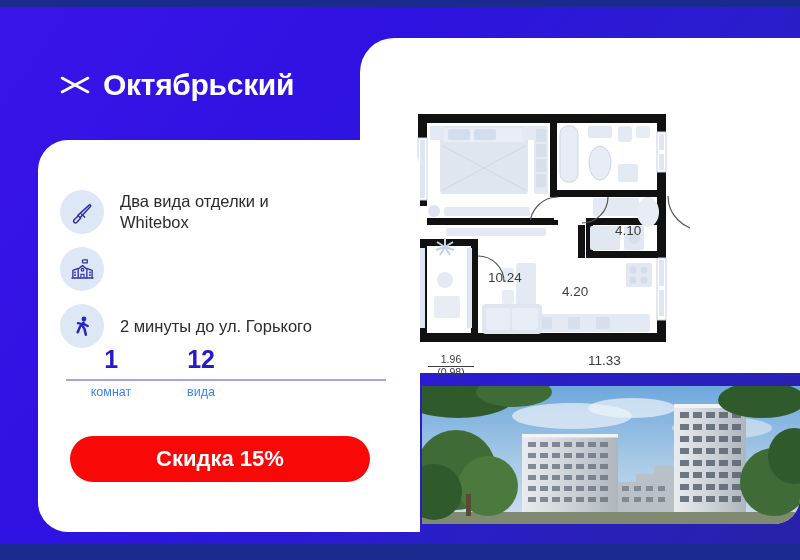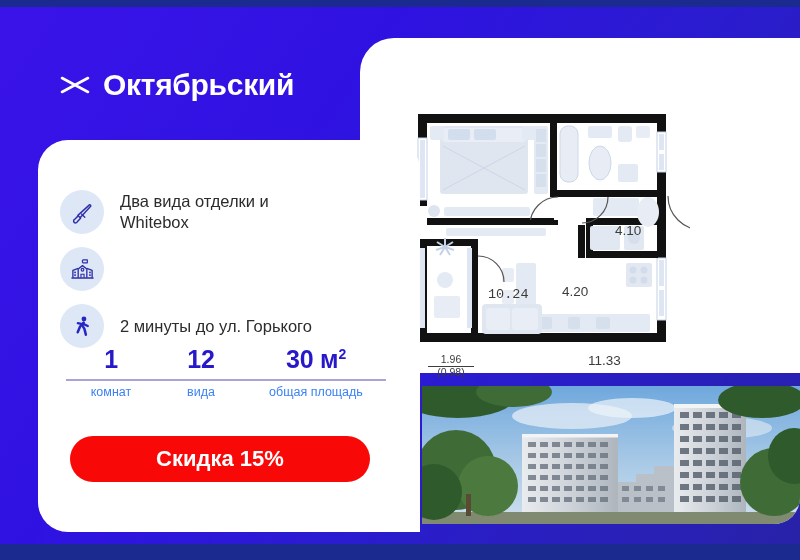--- a/index.html
+++ b/index.html
@@ -277,21 +277,21 @@
         <rect x="24" y="188" width="26" height="22" rx="2" fill="#e8edf5"></rect>
         <path d="M35 139 l0 -9 M35 139 l-8 -5 M35 139 l8 -5 M35 139 l-9 3 M35 139 l9 3 M35 139 l-5 8 M35 139 l5 8" stroke="#c3d2e6" stroke-width="2" fill="none"></path>
 
         <path d="M120 117 A 28 28 0 0 1 148 89" fill="none" stroke="#555555" stroke-width="1.2"></path>
         <rect x="118" y="112" width="30" height="5" fill="#111111"></rect>
         <path d="M198 89 A 26 26 0 0 1 172 115" fill="none" stroke="#555555" stroke-width="1.2"></path>
         <path d="M258 88 A 34 34 0 0 0 292 122" fill="none" stroke="#555555" stroke-width="1.2"></path>
         <path d="M68 148 A 26 26 0 0 1 94 174" fill="none" stroke="#555555" stroke-width="1.2"></path>
       </svg>
 
-      <span class="fp-label" style="left:78px; top:179px;font-family:Liberation Mono, monospace;">10.24</span>
+      <span class="fp-label" style="left:78px; top:162px;">10.24</span>
       <span class="fp-label" style="left:205px; top:115px;">4.10</span>
       <span class="fp-label" style="left:152px; top:176px;">4.20</span>
       <span class="fp-label" style="left:178px; top:245px;">11.33</span>
       <span class="fp-label small" style="left:18px; top:246px; width:46px;">
         <u>1.96</u>
         <span>(0.98)</span>
       </span>
     </div>
   </div>
 
@@ -342,24 +342,20 @@
     </div>
 
     <div class="stats">
       <div class="stat rooms">
         <div class="stat-value">1</div>
         <div class="stat-label">комнат</div>
       </div>
       <div class="stat floor">
         <div class="stat-value">12</div>
         <div class="stat-label">вида</div>
-      </div>
-      <div class="stat area">
-        <div class="stat-value"><span>30 м</span><sup>2</sup></div>
-        <div class="stat-label">общая площадь</div>
       </div>
     </div>
     <div class="stat-divider"></div>
 
     <button class="discount-btn">Скидка 15%</button>
   </div>
 
   <div class="photo">
     <svg viewBox="0 0 378 138" width="378" height="138" preserveAspectRatio="none">
       <defs>

